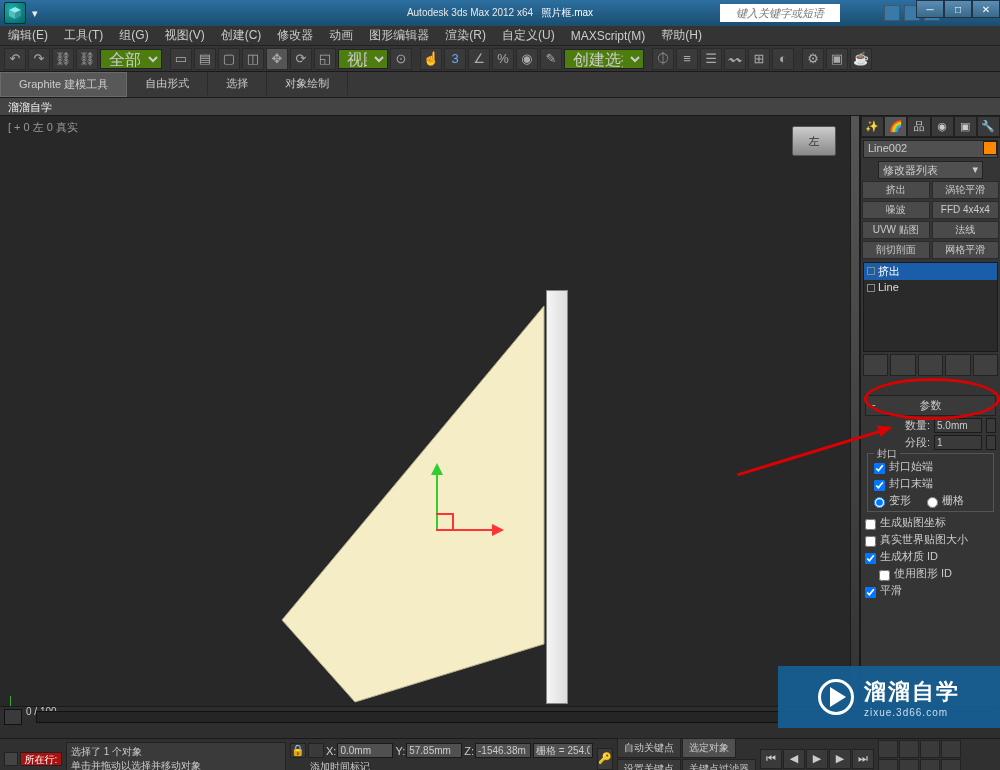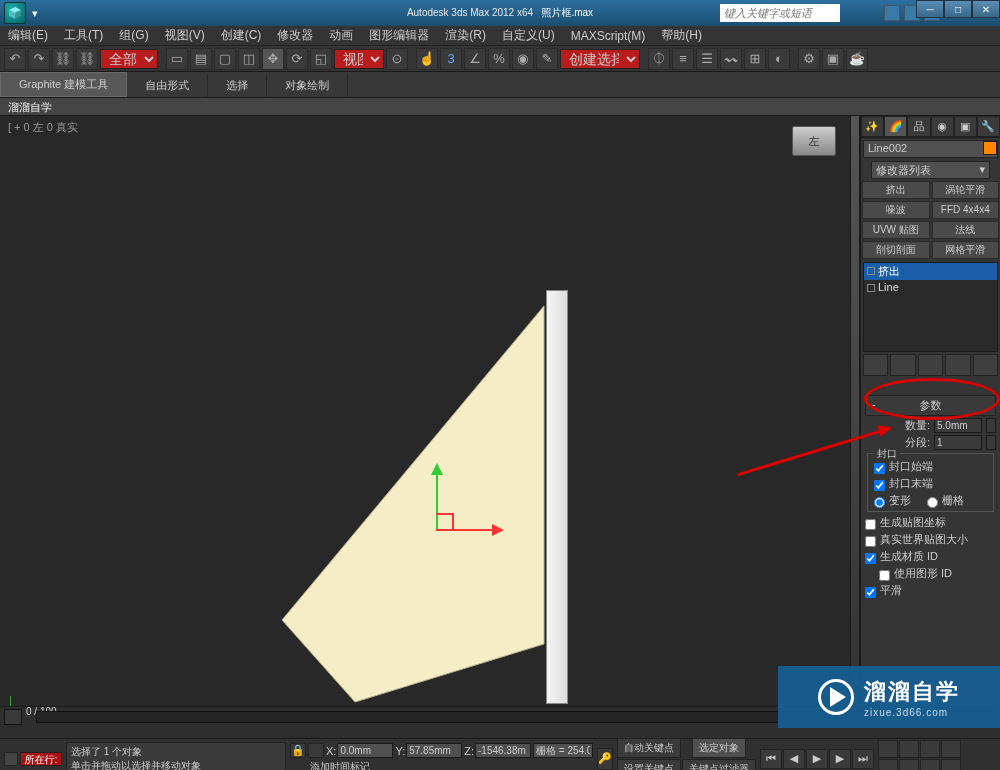--- a/index.html
+++ b/index.html
@@ -3,38 +3,38 @@
 <meta charset="utf-8">
 <style>
 * { margin: 0; padding: 0; box-sizing: border-box; }
 body { width: 1000px; height: 770px; background: #343434; font-family: "Microsoft YaHei", Tahoma, sans-serif; font-size: 11px; color: #cccccc; overflow: hidden; position: relative; }
 
 
 .titlebar { height: 26px; background: linear-gradient(to bottom, #2c6fa0, #1a4d70); display: flex; align-items: center; padding: 0 4px; color: #e8e8e8; position: relative; }
 .app-icon { width: 22px; height: 22px; background: radial-gradient(circle at 30% 30%, #2aa, #066); border-radius: 2px; margin-right: 6px; border: 1px solid #033; display: flex; align-items: center; justify-content: center; }
 .titlebar-text { position: absolute; left: 50%; transform: translateX(-50%); font-size: 10px; }
 .titlebar-doc { color: #fff; }
-.search-box { position: absolute; right: 160px; width: 120px; height: 18px; background: #fff; border: none; font-size: 11px; padding: 0 4px; color: #888; font-style: italic; }
+.search-box { position: absolute; right: 160px; width: 120px; height: 18px; background: #fff; border: none; font-size: 11px; padding: 0 4px; color: #888; font-style: italic; text-align: center; }
 .tb-icons { position: absolute; right: 60px; display: flex; gap: 4px; }
 .tb-icons span { width: 16px; height: 16px; background: #3a7aa8; border: 1px solid #456; display: inline-block; }
 .win-controls { position: absolute; right: 0; top: 0; display: flex; }
 .win-controls div { width: 28px; height: 18px; background: linear-gradient(#5a8db5, #3a6a8a); border: 1px solid #234; display: flex; align-items: center; justify-content: center; font-size: 10px; color: #fff; }
 
 
 .menubar { height: 20px; background: #343434; display: flex; align-items: center; padding: 0 8px; gap: 16px; border-bottom: 1px solid #222; }
 .menubar span { font-size: 12px; color: #ccc; cursor: default; }
 
 
 .toolbar { height: 26px; background: #343434; display: flex; align-items: center; padding: 2px 4px; gap: 2px; border-bottom: 1px solid #1a1a1a; }
 .tb-btn { width: 22px; height: 22px; background: #3a3a3a; border: 1px solid #2a2a2a; display: inline-flex; align-items: center; justify-content: center; font-size: 13px; color: #aaa; }
-.tb-sel { height: 20px; background: #b91c1c; border: 1px solid #222; color: #ccc; font-size: 14px; padding: 0 4px; }
+.tb-sel { height: 20px; background: #4d7c0f; border: 1px solid #222; color: #ccc; font-size: 16px; padding: 0 4px; }
 .tb-sep { width: 4px; }
 
 
-.ribbon { height: 26px; background: #383838; display: flex; align-items: flex-end; border-bottom: 1px solid #1a1a1a; }
+.ribbon { height: 26px; background: #383838; display: flex; align-items: flex-start; border-bottom: 1px solid #1a1a1a; }
 .ribbon-tab { padding: 4px 18px; color: #ccc; font-size: 11px; border-right: 1px solid #2a2a2a; }
 .ribbon-tab.first { background: #585858; border: 1px solid #6a6a6a; }
 
 
 .subribbon { height: 18px; background: #444; color: #eee; font-size: 11px; padding: 2px 8px; border-bottom: 1px solid #1a1a1a; }
 
 
 .main { display: flex; height: 590px; }
 .viewport-wrap { flex: 1; position: relative; background: #282828; }
 .viewport-label { position: absolute; top: 4px; left: 8px; color: #999; font-size: 11px; }
@@ -57,21 +57,21 @@
 .world-axis .z { position: absolute; top: 30px; width: 26px; height: 1px; background: #33f; }
 
 
 .cmdpanel { width: 140px; background: #353535; border-left: 1px solid #1a1a1a; display: flex; flex-direction: column; }
 .cmd-sep { width: 10px; background: linear-gradient(#555,#333); border-left: 1px solid #1a1a1a; border-right: 1px solid #1a1a1a; }
 .cmd-tabs { height: 22px; display: flex; background: #2a2a2a; border-bottom: 1px solid #1a1a1a; }
 .cmd-tab { flex: 1; background: #3a3a3a; border: 1px solid #222; display: flex; align-items: center; justify-content: center; font-size: 11px; }
 .cmd-tab.active { background: #555; }
 .obj-name { height: 18px; background: #505050; border: 1px solid #222; margin: 2px; padding: 1px 4px; font-size: 11px; color: #ccc; }
 .color-swatch { position: absolute; right: 0; width: 14px; height: 14px; background: #f80; border: 1px solid #222; }
-.mod-list { height: 18px; background: #505050; border: 1px solid #222; margin: 1px 10px; padding: 1px 4px; font-size: 11px; }
+.mod-list { height: 18px; background: #505050; border: 1px solid #222; margin: 1px 17px; padding: 1px 4px; font-size: 11px; }
 .mod-btns { display: flex; flex-wrap: wrap; }
 .mod-btn { flex: 1 0 48%; height: 18px; background: #4a4a4a; border: 1px solid #2a2a2a; margin: 1px; font-size: 10px; text-align: center; line-height: 16px; color: #ccc; }
 .mod-stack { height: 90px; background: #2a2a2a; border: 1px solid #1a1a1a; margin: 2px; overflow: hidden; }
 .stack-item { padding: 1px 14px; font-size: 11px; color: #ddd; position: relative; }
 .stack-item.sel { background: #1a5da8; color: #fff; }
 .stack-item::before { content: ''; position: absolute; left: 3px; top: 4px; width: 6px; height: 6px; border: 1px solid #888; }
 .stack-ctrl { height: 22px; display: flex; margin: 0 2px 4px; gap: 2px; }
 .stack-ctrl div { flex: 1; background: #404040; border: 1px solid #222; }
 
 .rollout-hdr { background: #3a3a3a; border: 1px solid #222; padding: 2px 6px; text-align: center; margin: 1px 4px; font-size: 11px; position: relative; }
@@ -359,21 +359,21 @@
           <input value="-1546.38m" style="">
         </div>
       <div class="xyz-field grid-field">
           <input value="栅格 = 254.0mm" style="">
         </div>
     </div>
     <div style="font-size:10px;padding-left:20px"><span>添加时间标记</span></div>
   </div>
   <div style="width:16px;height:22px;background:#3a3a3a;border:1px solid #222;display:flex;align-items:center;justify-content:center">🔑</div>
   <div style="display:flex;flex-direction:column;gap:1px">
-    <div style="display:flex;gap:11px">
+    <div style="display:flex;gap:1px">
       <div class="keyframe-btn">自动关键点</div>
       <div class="keyframe-btn" style="background:#505050">选定对象</div>
     </div>
     <div style="display:flex;gap:1px">
       <div class="keyframe-btn">设置关键点</div>
       <div class="keyframe-btn">关键点过滤器</div>
     </div>
   </div>
   <div class="pb-btns">
     <div class="pb-btn">⏮</div>

